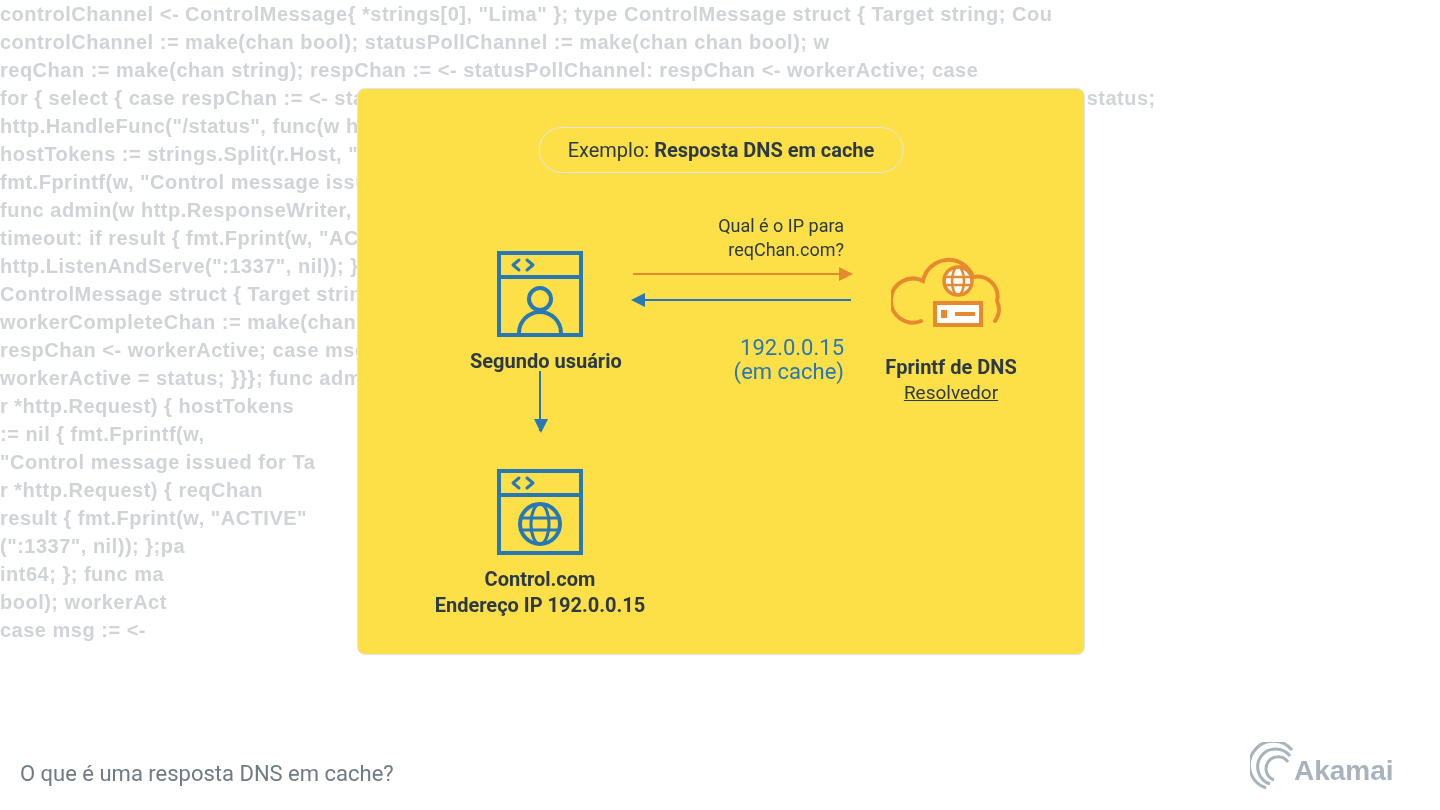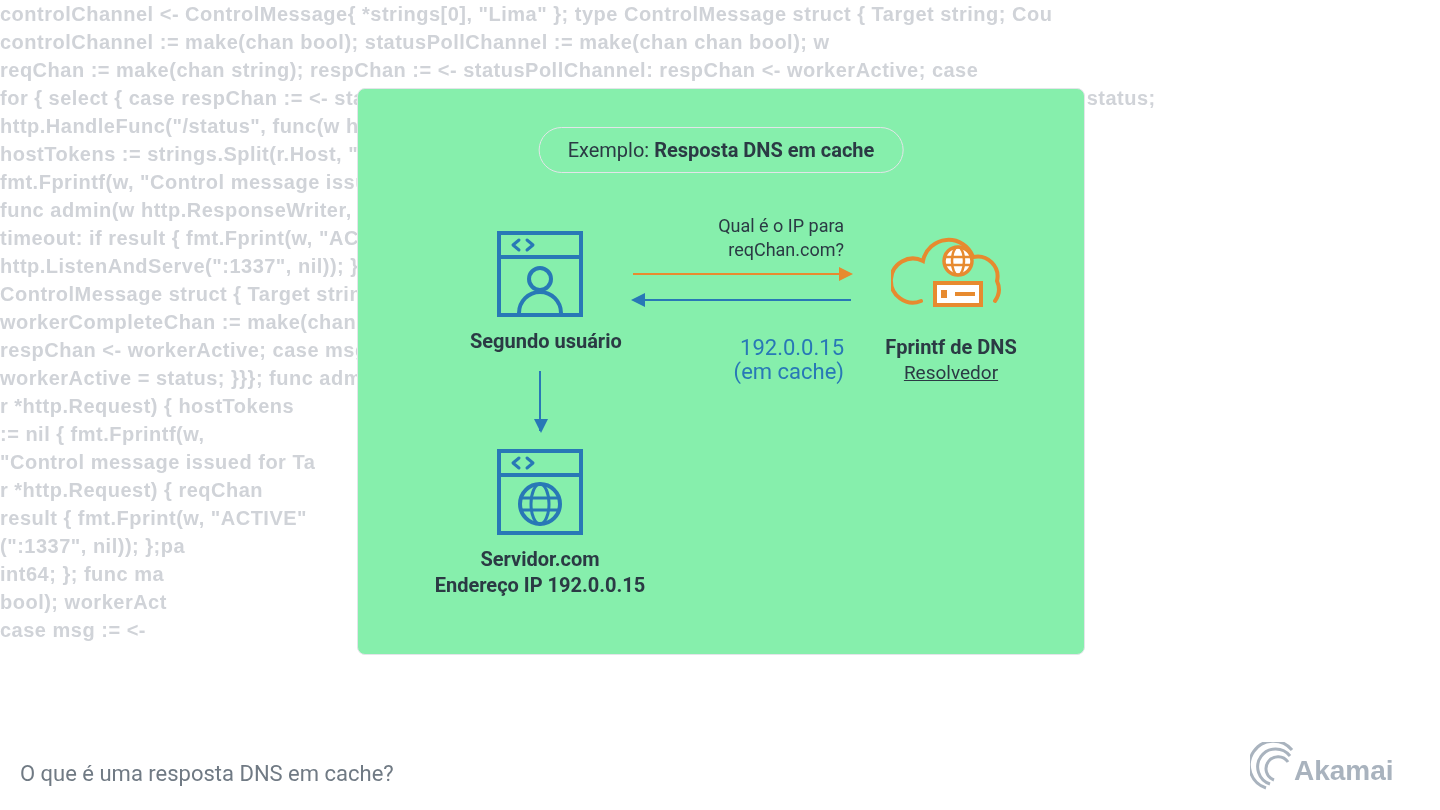--- a/index.html
+++ b/index.html
@@ -28,21 +28,21 @@
     user-select: none;
   }
 
   
   .card {
     position: absolute;
     left: 357px;
     top: 88px;
     width: 726px;
     height: 565px;
-    background: #86efac;
+    background: #fde047;
     border: 1px solid #e3e5e9;
     border-radius: 8px;
   }
 
   
   .pill {
     position: absolute;
     top: 38px;
     left: 50%;
     transform: translateX(-50%);
@@ -52,20 +52,21 @@
     font-size: 20px;
     color: #2b3a44;
     white-space: nowrap;
   }
   .pill .strong { font-weight: 700; }
 
   
   .node {
     position: absolute;
     text-align: center;
+    margin-top: 20px;
   }
   .node .title {
     font-size: 20px;
     font-weight: 700;
     color: #2b3a44;
     margin-top: 8px;
     white-space: nowrap;
   }
   .node .sub {
     font-size: 19px;
@@ -274,21 +275,21 @@
       <rect x="2" y="2" width="82" height="82" fill="none" stroke="#2878b6" stroke-width="4"></rect>
       <rect x="2" y="2" width="82" height="24" fill="none" stroke="#2878b6" stroke-width="4"></rect>
       <polyline points="22,9 16,14 22,19" fill="none" stroke="#2878b6" stroke-width="3" stroke-linecap="round" stroke-linejoin="round"></polyline>
       <polyline points="30,9 36,14 30,19" fill="none" stroke="#2878b6" stroke-width="3" stroke-linecap="round" stroke-linejoin="round"></polyline>
 
       <circle cx="43" cy="55" r="20" fill="none" stroke="#2878b6" stroke-width="4"></circle>
       <ellipse cx="43" cy="55" rx="9" ry="20" fill="none" stroke="#2878b6" stroke-width="3"></ellipse>
       <line x1="25" y1="49" x2="61" y2="49" stroke="#2878b6" stroke-width="3"></line>
       <line x1="25" y1="61" x2="61" y2="61" stroke="#2878b6" stroke-width="3"></line>
     </svg>
-    <div class="title">Servidor.com</div>
+    <div class="title">Control.com</div>
     <div class="title" style="font-weight:700;margin-top:2px">Endereço IP 192.0.0.15</div>
   </div>
 
 </div>
 
 <div class="caption">O que é uma resposta DNS em cache?</div>
 
 <div class="brand">
   <svg width="170" height="52" viewBox="0 0 170 52">
     <g fill="none" stroke="#a9b3be">

